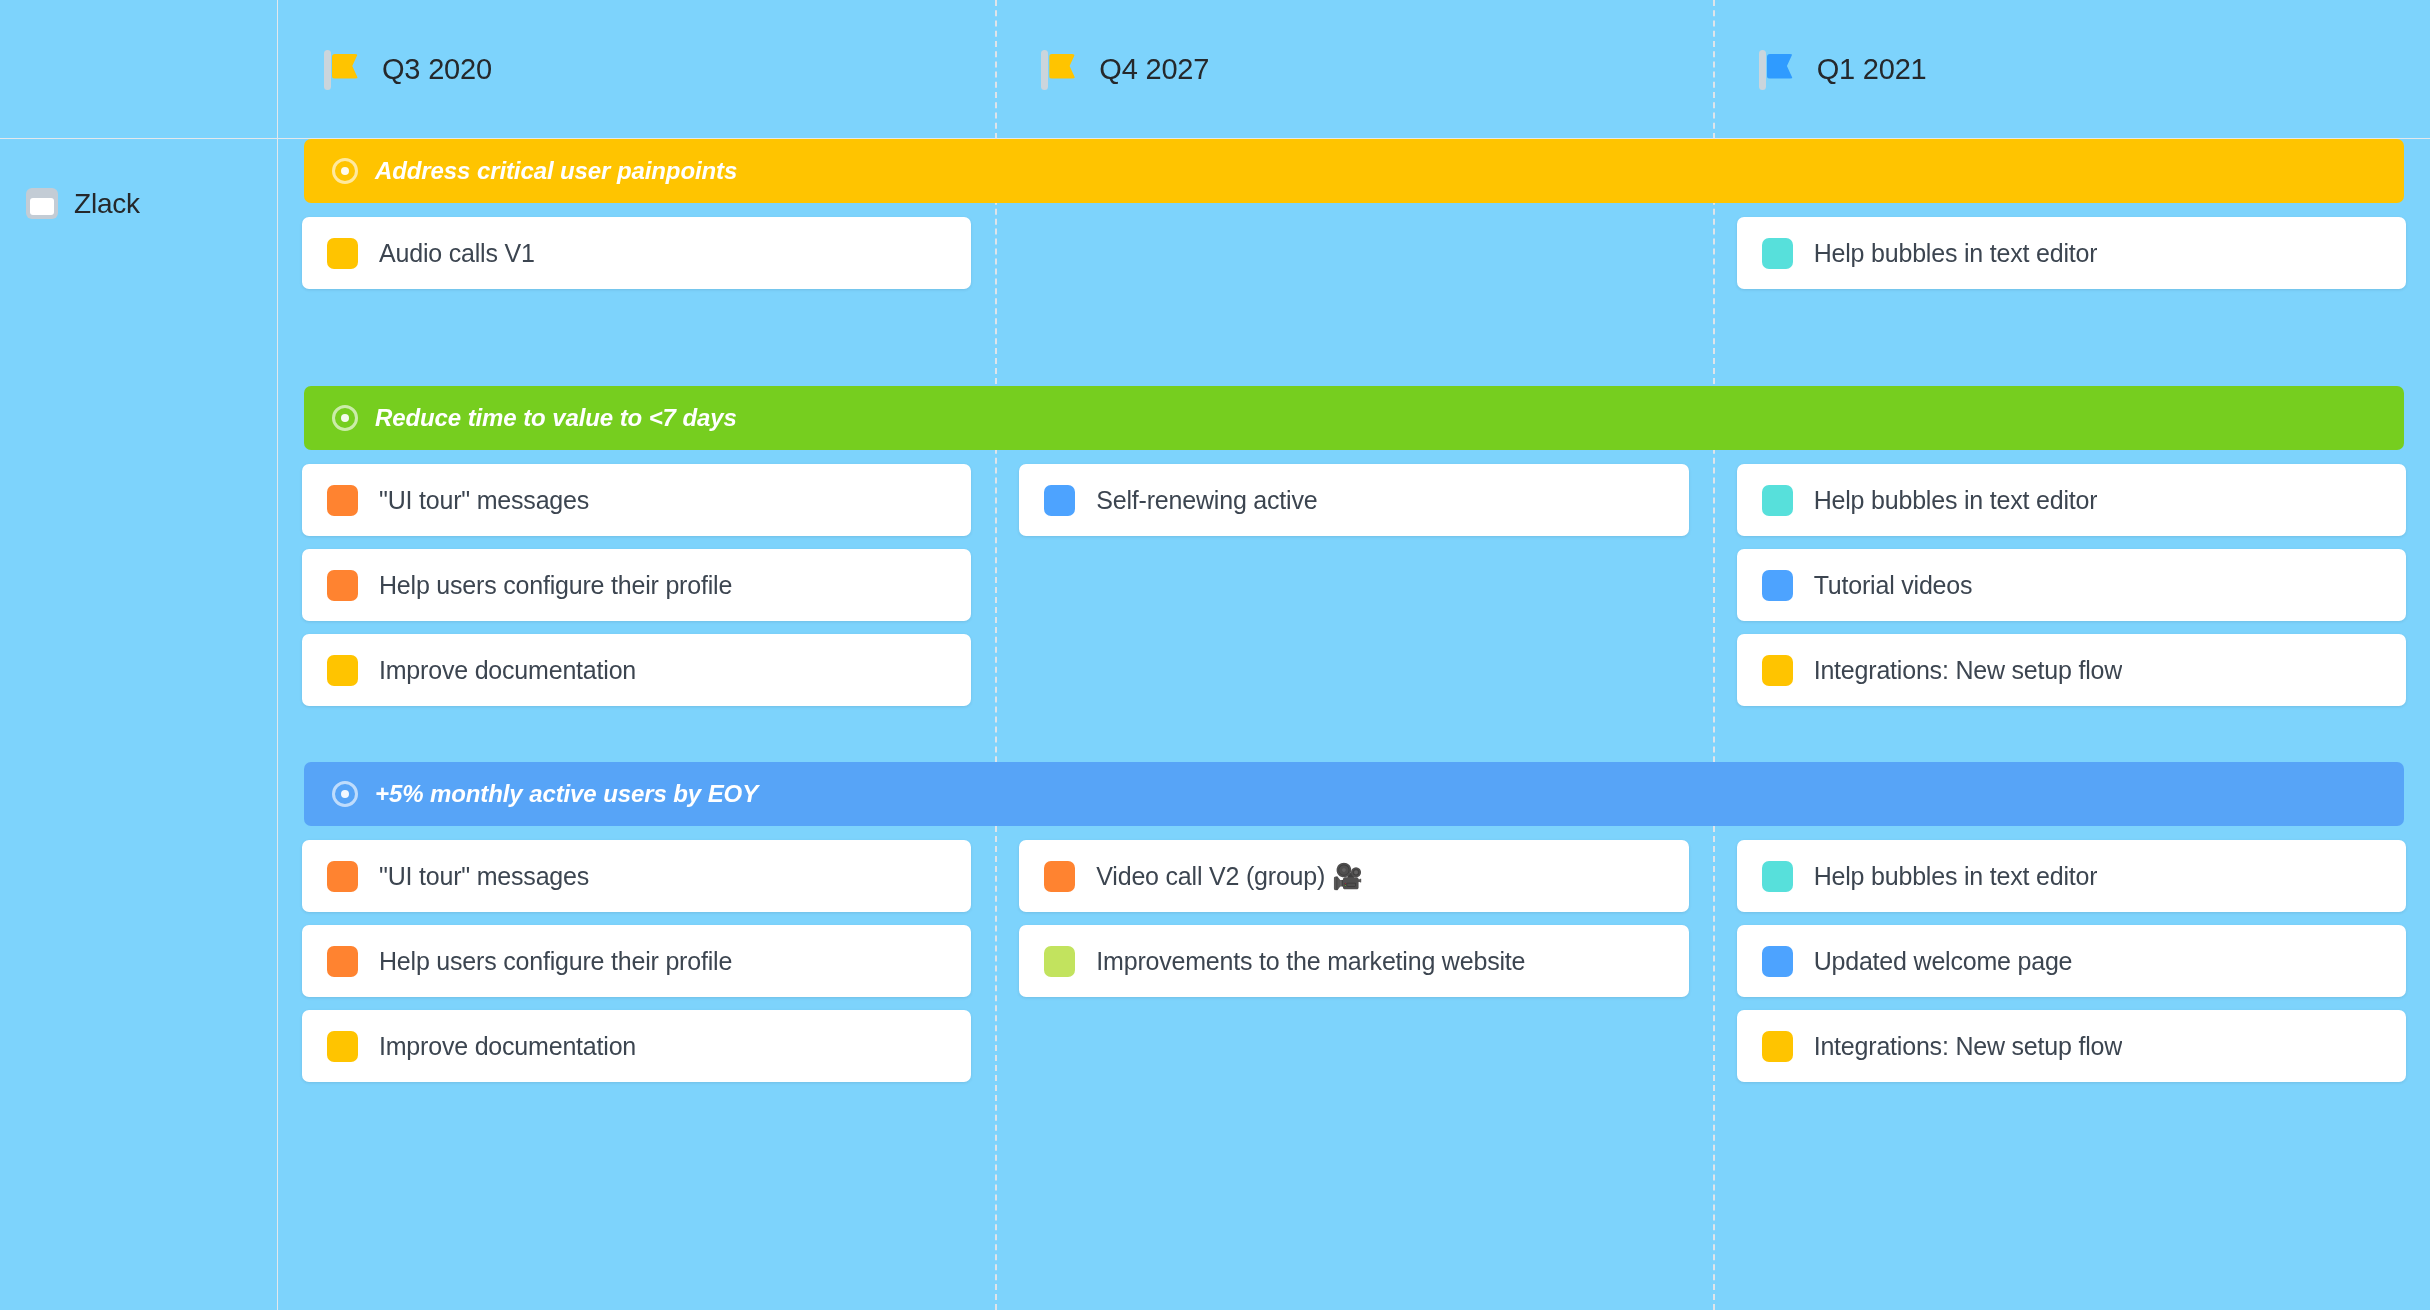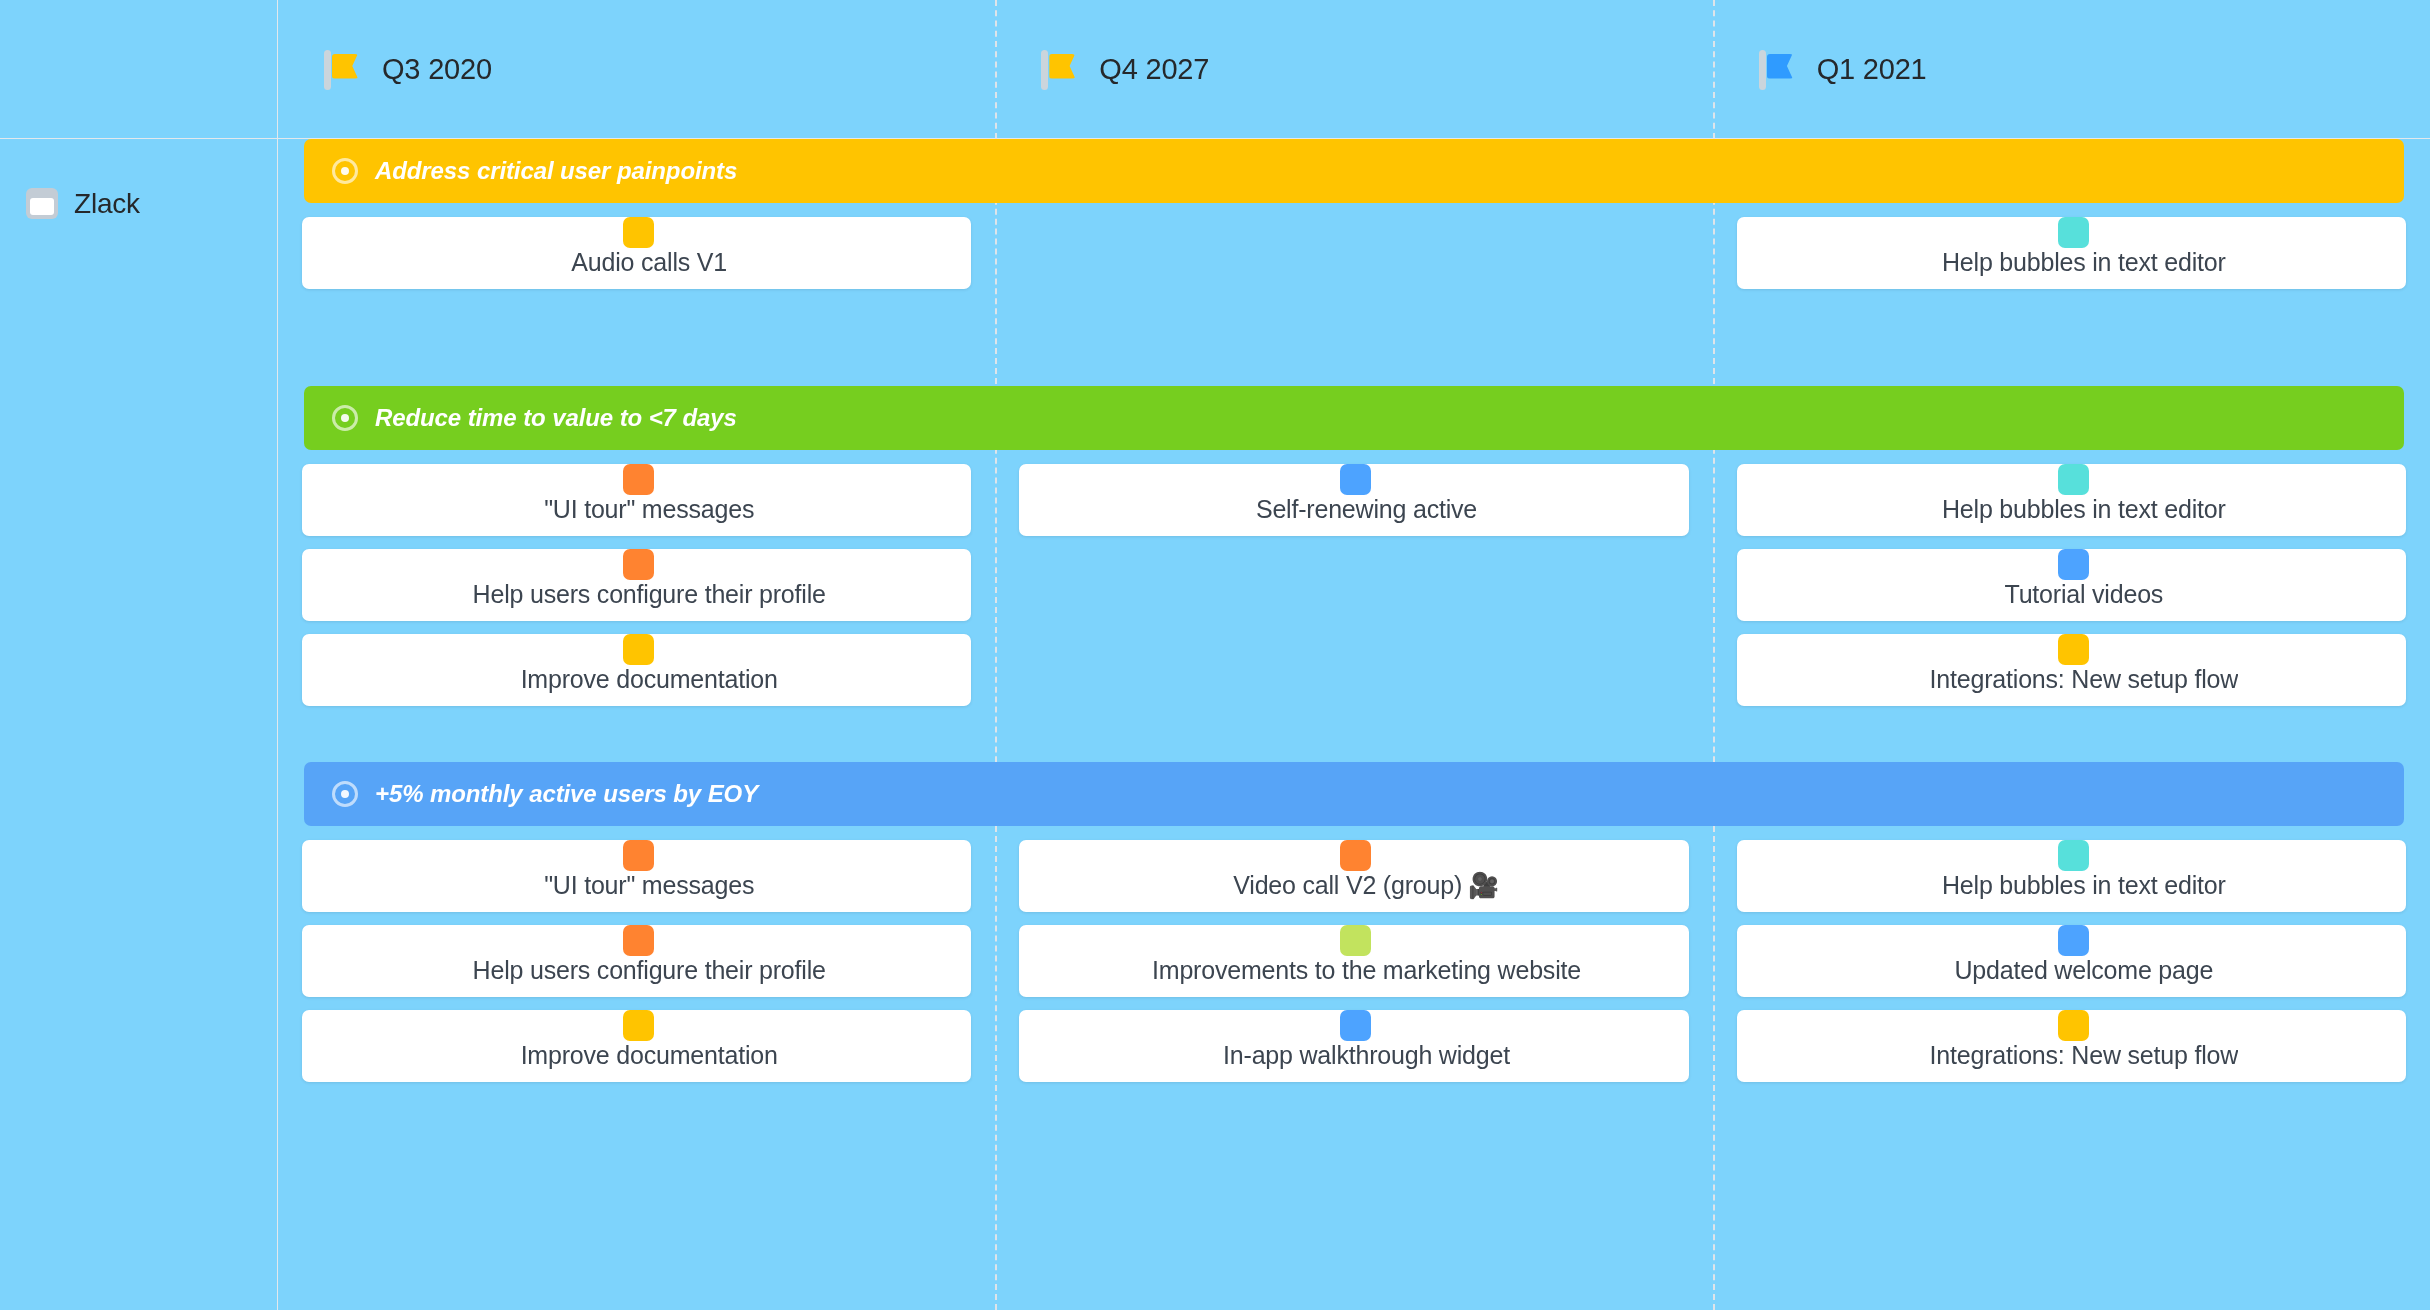--- a/index.html
+++ b/index.html
@@ -195,21 +195,20 @@
   }
   .card {
     background: #ffffff;
     border-radius: 7px;
     height: 72px;
     margin-bottom: 13px;
     display: flex;
     align-items: center;
     padding-left: 25px;
     box-shadow: 0 1px 3px rgba(40,60,80,0.13);
-    flex-direction: column;
   }
   .card-swatch {
     width: 31px;
     height: 31px;
     border-radius: 7px;
     margin-right: 21px;
     flex: 0 0 auto;
   }
   .card-title {
     font-size: 25px;
@@ -361,24 +360,20 @@
             </div>
             <div class="goal-col">
               <div class="card">
                 <span class="card-swatch" style="background: rgb(255, 131, 48);"></span>
                 <span class="card-title">Video call V2 (group) 🎥</span>
               </div>
               <div class="card">
                 <span class="card-swatch" style="background: rgb(194, 227, 94);"></span>
                 <span class="card-title">Improvements to the marketing website</span>
               </div>
-              <div class="card">
-                <span class="card-swatch" style="background: rgb(77, 163, 255);"></span>
-                <span class="card-title">In-app walkthrough widget</span>
-              </div>
             </div>
             <div class="goal-col">
               <div class="card">
                 <span class="card-swatch" style="background: rgb(87, 224, 219);"></span>
                 <span class="card-title">Help bubbles in text editor</span>
               </div>
               <div class="card">
                 <span class="card-swatch" style="background: rgb(77, 163, 255);"></span>
                 <span class="card-title">Updated welcome page</span>
               </div>

